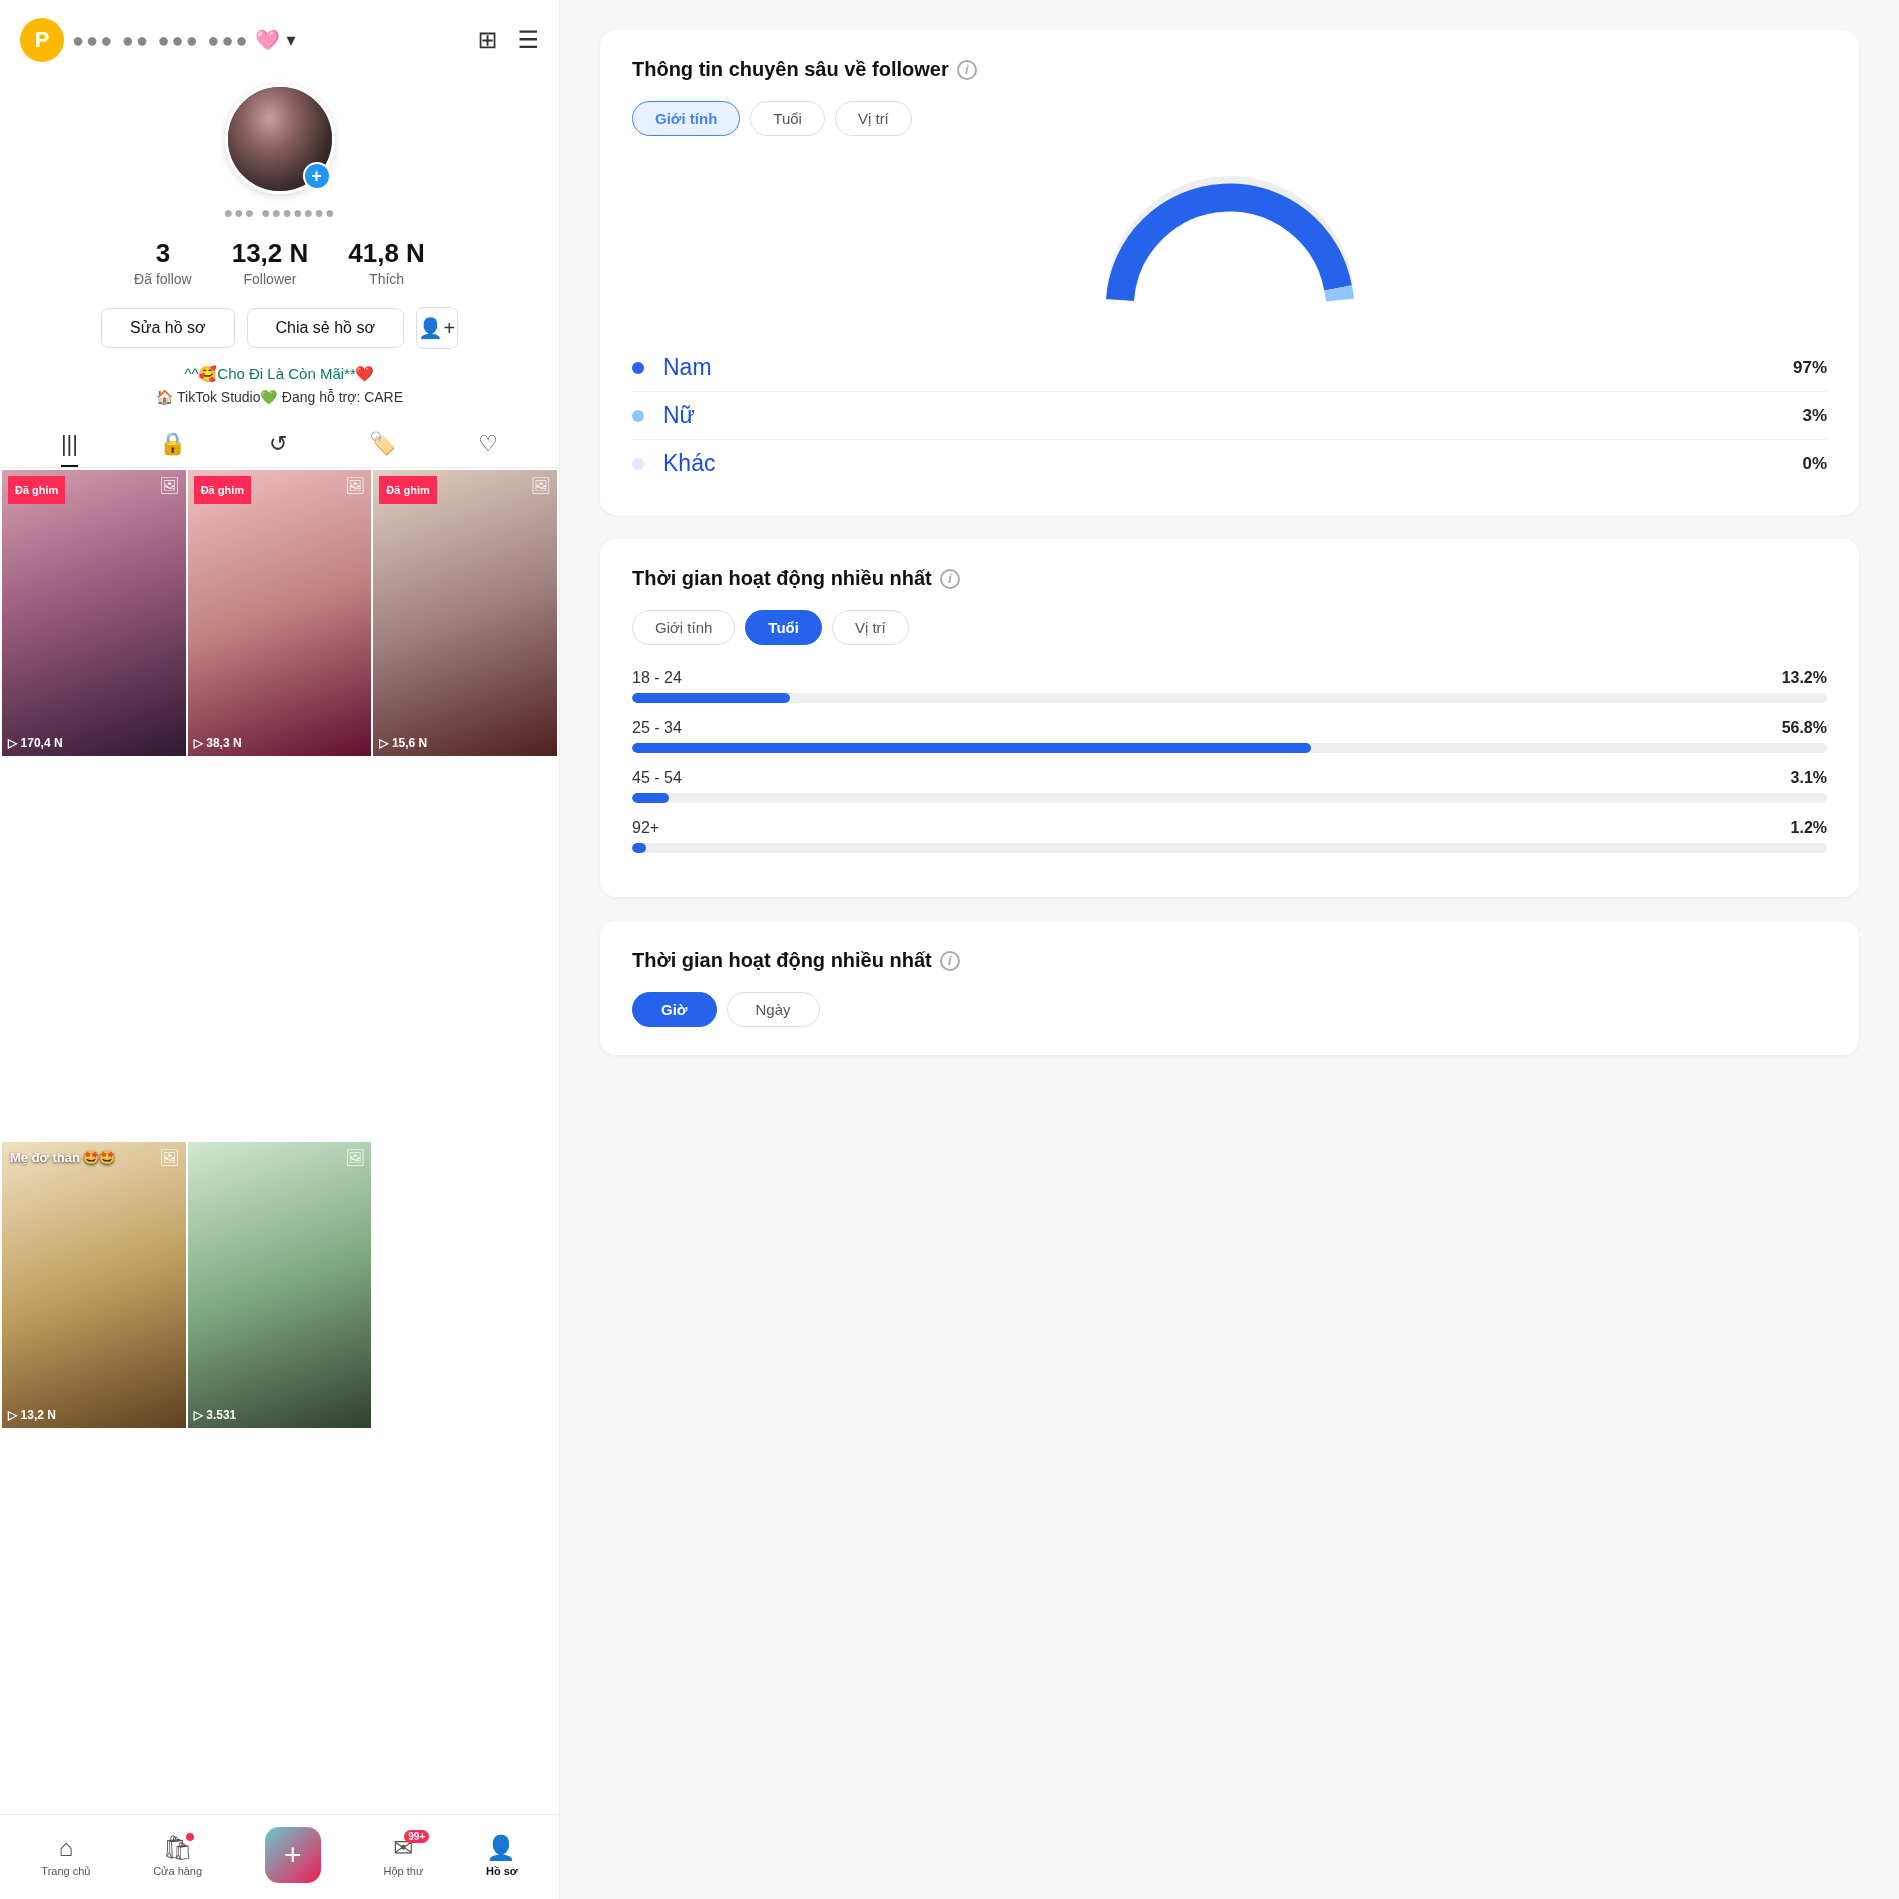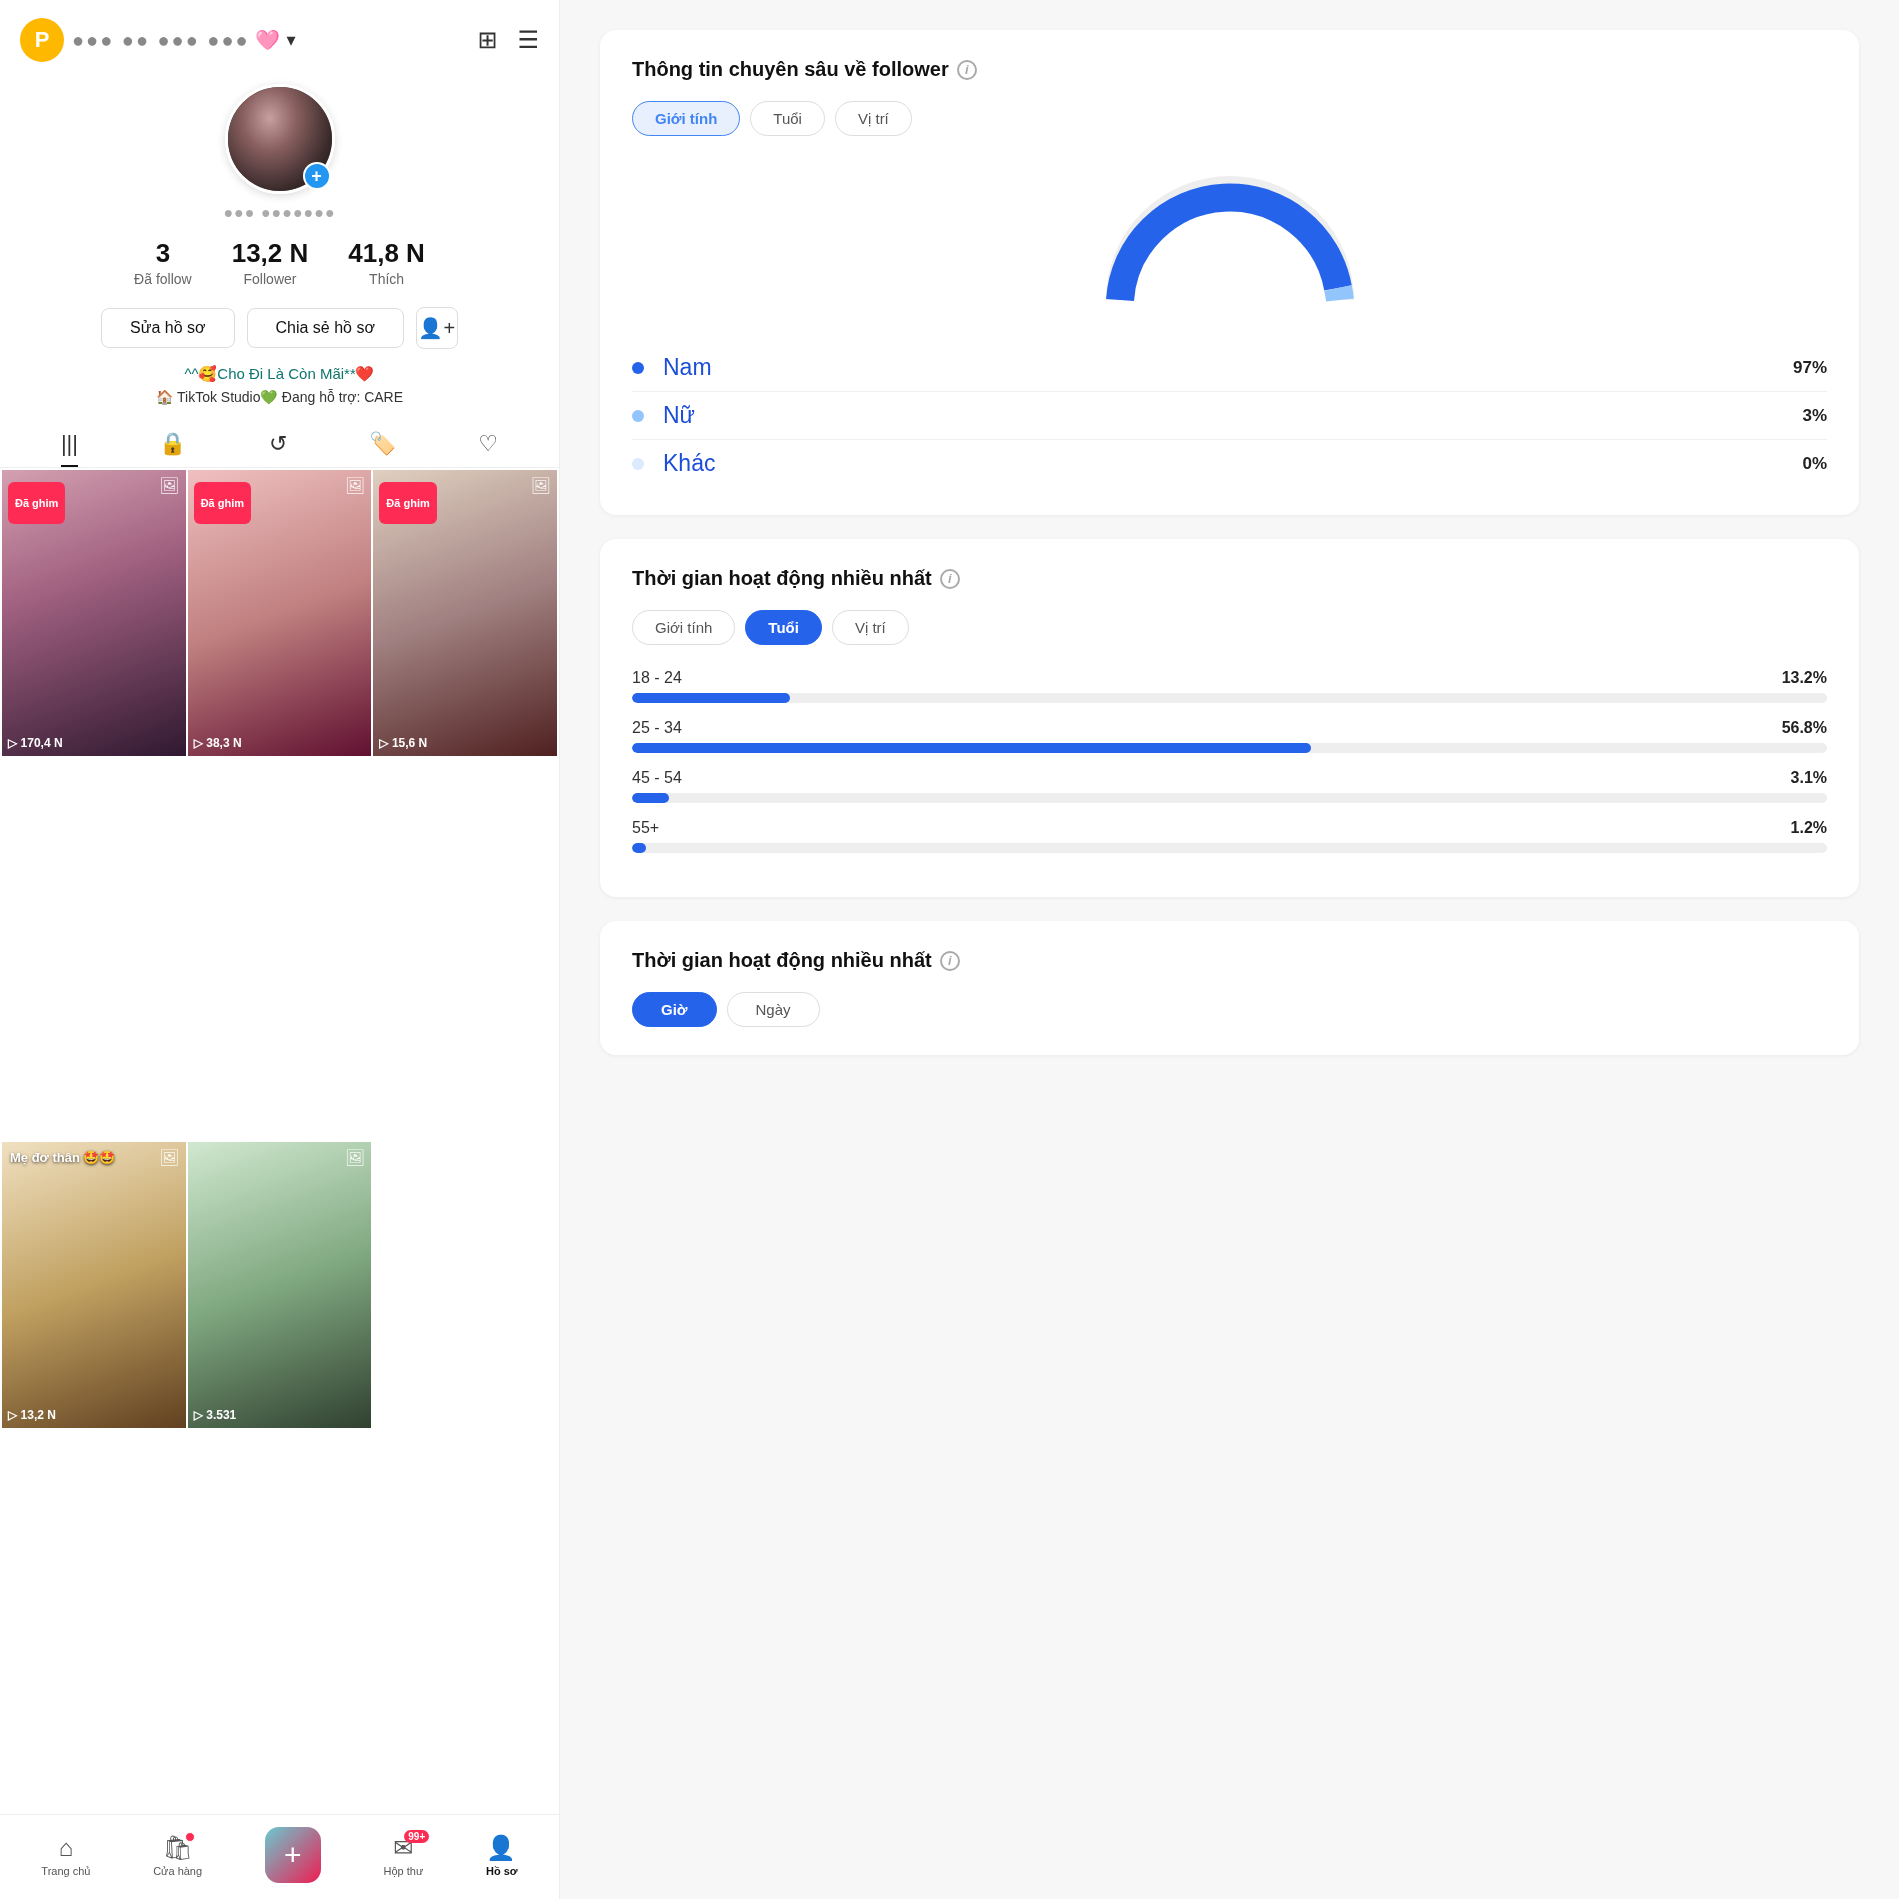--- a/index.html
+++ b/index.html
@@ -198,24 +198,24 @@
     .video-bg-3 {
       background: linear-gradient(160deg, #e0d0c0 0%, #a08080 50%, #502020 100%);
     }
     .video-bg-4 {
       background: linear-gradient(160deg, #f0e0c0 0%, #c0a060 50%, #604020 100%);
     }
     .video-bg-5 {
       background: linear-gradient(160deg, #d0e8d0 0%, #80a880 50%, #304030 100%);
     }
     .pinned-badge {
-      position: absolute; top: 12px; left: 6px;
+      position: absolute; top: 6px; left: 6px;
       background: #fe2c55;
       color: #fff; font-size: 11px; font-weight: 700;
-      padding: 15px 7px; border-radius: 6px;
+      padding: 8px 7px; border-radius: 1px;
     }
     .video-img-icon {
       position: absolute; top: 6px; right: 6px;
       font-size: 16px; color: rgba(255,255,255,0.9);
     }
     .video-views {
       position: absolute; bottom: 6px; left: 6px;
       color: #fff; font-size: 12px; font-weight: 600;
       display: flex; align-items: center; gap: 3px;
     }
@@ -610,21 +610,21 @@
           <span class="age-label">45 - 54</span>
           <span class="age-pct">3.1%</span>
         </div>
         <div class="age-bar-bg">
           <div class="age-bar-fill" style="width:3.1%;"></div>
         </div>
       </div>
 
       <div class="age-row">
         <div class="age-header">
-          <span class="age-label">55+</span>
+          <span class="age-label">92+</span>
           <span class="age-pct">1.2%</span>
         </div>
         <div class="age-bar-bg">
           <div class="age-bar-fill" style="width:1.2%;"></div>
         </div>
       </div>
     </div>
   </div>
 
   <div class="info-card">

